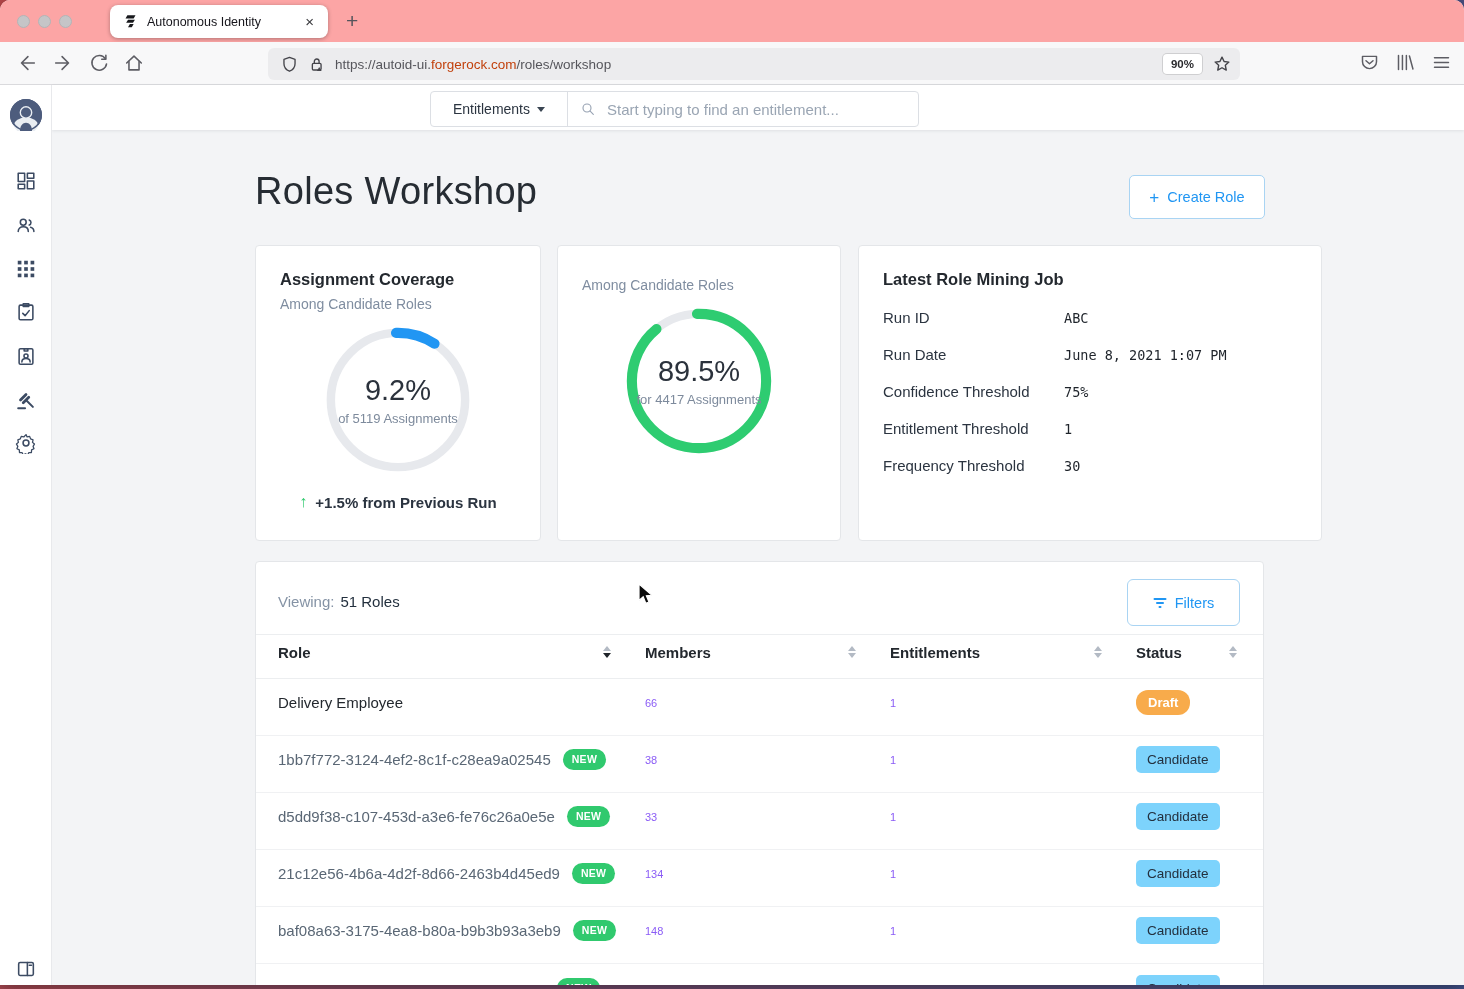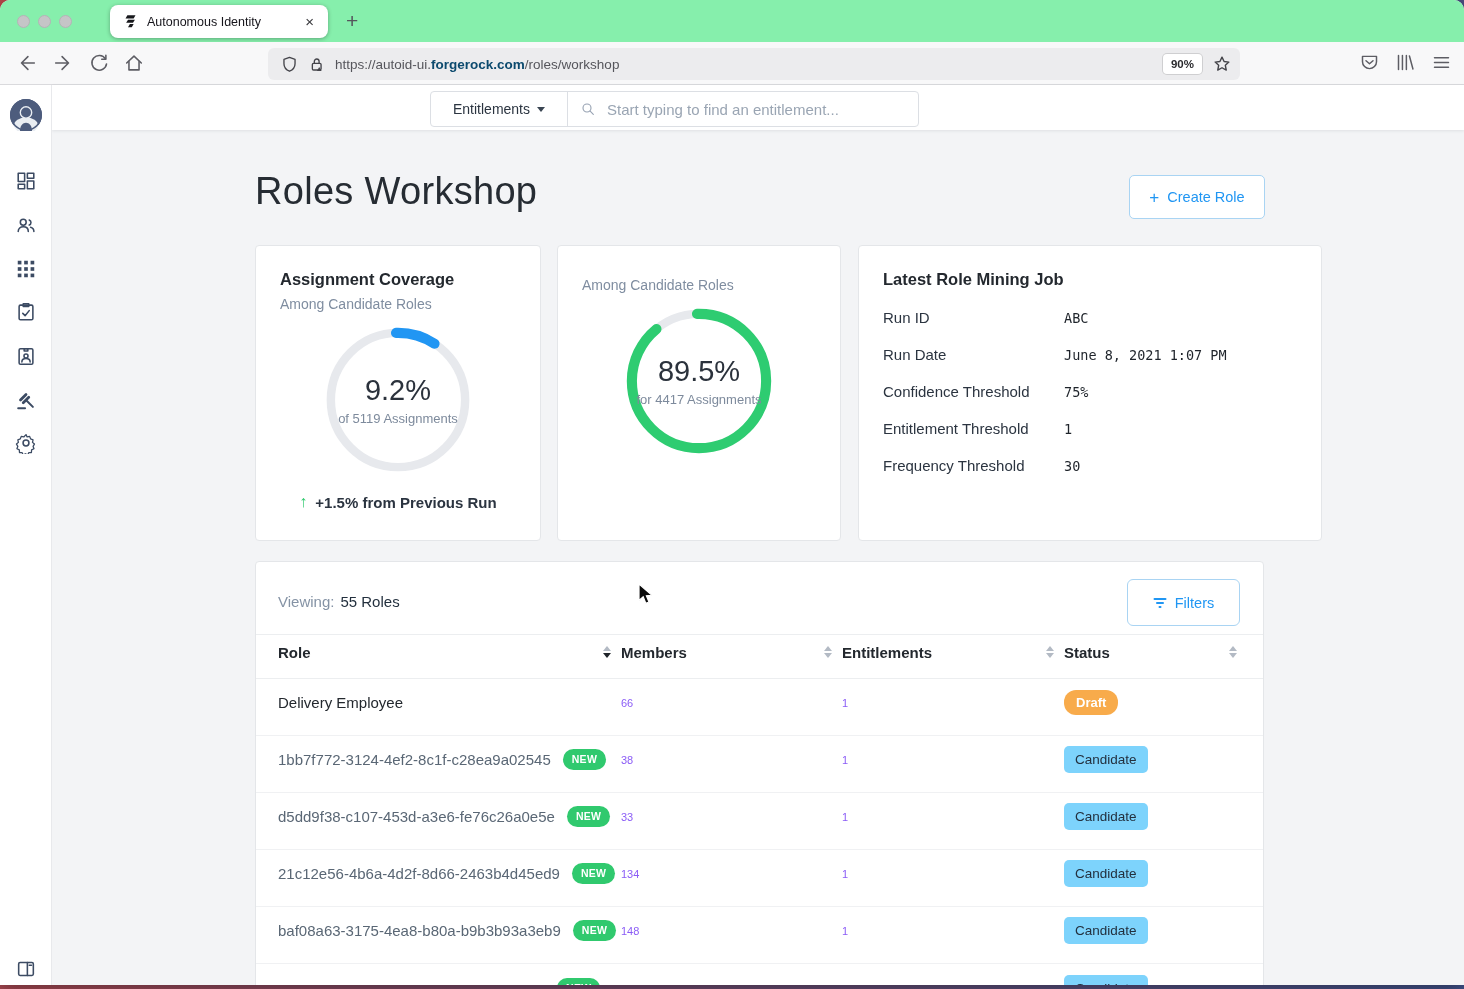--- a/index.html
+++ b/index.html
@@ -5,41 +5,41 @@
   html,body{margin:0;padding:0;background:#6b6b70;}
   *{box-sizing:border-box;}
   .screen{position:relative;width:1464px;height:989px;overflow:hidden;
     font-family:"Liberation Sans",sans-serif;color:#23282e;
     background:linear-gradient(100deg,#b8474a 0%,#7a4660 35%,#3f4f86 100%);}
   
   .window{position:absolute;left:0;top:0;width:1464px;height:985px;
     border-radius:10px 10px 0 0;overflow:hidden;background:#f3f4f6;
     box-shadow:0 4px 18px rgba(0,0,0,.35);}
   
-  .tabbar{position:absolute;left:0;top:0;width:100%;height:42px;background:#86efac;}
+  .tabbar{position:absolute;left:0;top:0;width:100%;height:42px;background:#fca5a5;}
   .traffic{position:absolute;top:15px;width:13px;height:13px;border-radius:50%;
     background:#c5c5c7;border:1px solid #b4b4b6;}
   .t1{left:17px}.t2{left:38px}.t3{left:59px}
   .tab{position:absolute;left:110px;top:5px;width:218px;height:33px;background:#fff;
     border-radius:8px;box-shadow:0 1px 4px rgba(0,0,0,.3);display:flex;align-items:center;
     padding:0 10px 0 13px;}
   .tab-logo{width:15px;height:15px;flex:0 0 auto;}
   .tab-title{font-size:12.5px;color:#15141a;margin-left:9px;flex:1;white-space:nowrap;
     overflow:hidden;}
   .tab-close{font-size:15px;color:#3a3a3e;line-height:1;cursor:default;padding:2px 4px;}
   .newtab{position:absolute;left:340px;top:7px;font-size:21px;color:#55555c;font-weight:300;
     padding:2px 6px;}
   
   .toolbar{position:absolute;left:0;top:42px;width:100%;height:43px;background:#f8f8f9;
     border-bottom:1px solid #dadadd;}
   .navic{position:absolute;top:52px;color:#5d5d64;}
   .urlbar{position:absolute;left:268px;top:48px;width:972px;height:32px;background:#ececee;
     border-radius:6px;display:flex;align-items:center;padding:0 8px 0 12px;}
   .url-text{font-size:13.5px;color:#55555b;margin-left:8px;flex:1;white-space:nowrap;}
-  .url-domain{color:#0c4a6e;font-weight:700;}
+  .url-domain{color:#c2410c;font-weight:400;}
   .zoom-badge{background:#fff;border-radius:4px;box-shadow:0 0 0 1px rgba(0,0,0,.12);
     font-size:11.5px;font-weight:700;color:#2a2a2e;padding:4px 8px;margin-right:10px;}
   
   .app-sidebar{position:absolute;left:0;top:85px;width:52px;height:900px;background:#fff;
     border-right:1px solid #e8e9ec;z-index:5;}
   .avatar{position:absolute;left:10px;top:14px;width:32px;height:32px;}
   .side-ic{position:absolute;left:15px;width:22px;height:22px;color:#3c4b63;}
   .app-topbar{position:absolute;left:52px;top:85px;width:1412px;height:45px;background:#fff;
     box-shadow:0 1px 3px rgba(46,62,72,.10);z-index:4;}
   .scope-search{position:absolute;left:378px;top:6px;width:489px;height:36px;background:#fff;
@@ -87,21 +87,21 @@
   .table-head{position:relative;height:72px;}
   .viewing{position:absolute;left:22px;top:31px;font-size:15px;}
   .viewing .vl{color:#8593a5;}
   .viewing .vv{color:#23303e;margin-left:6px;}
   .filters-btn{position:absolute;right:23px;top:17px;width:113px;height:47px;border-radius:6px;}
   .funnel{display:inline-block;width:14px;height:12px;position:relative;}
   .funnel span{position:absolute;left:50%;transform:translateX(-50%);height:2px;
     background:var(--accent);border-radius:1px;}
   .funnel .f1{top:1px;width:13px;}.funnel .f2{top:5px;width:8px;}.funnel .f3{top:9px;width:3px;}
   .thead-row,.trow{display:grid;grid-template-columns:343px 221px 222px 1fr;
-    padding:0 16px 9px 22px;align-items:center;}
+    padding:0 16px 9px 22px;align-items:center;gap:24px;}
   .thead-row{height:45px;border-top:1px solid #eceef0;border-bottom:1px solid #eceef0;}
   .thcell{display:flex;align-items:center;justify-content:space-between;padding-right:10px;
     font-size:15px;font-weight:700;color:#23282e;cursor:pointer;}
   .sorter{display:flex;flex-direction:column;gap:2px;align-items:center;}
   .tri{width:0;height:0;border-left:4.5px solid transparent;border-right:4.5px solid transparent;}
   .tri.up{border-bottom:5.5px solid #b3bac4;}
   .tri.down{border-top:5.5px solid #b3bac4;}
   .sorted-desc .tri.down{border-top-color:#1f2429;}
   .trow{height:57px;border-bottom:1px solid #f0f1f3;}
   .role-cell{display:flex;align-items:center;}
@@ -326,21 +326,21 @@
           </div>
         <div class="kv">
             <span class="k">Frequency Threshold</span>
             <span class="v">30</span>
           </div>
       </div>
 
       <div class="table-card">
         <div class="table-head">
           <div class="viewing">
-            <span class="vl">Viewing:</span><span class="vv">55 Roles</span>
+            <span class="vl">Viewing:</span><span class="vv">51 Roles</span>
           </div>
           <button class="btn-outline filters-btn">
             <span class="funnel">
                 <span class="f1"></span>
                 <span class="f2"></span>
                 <span class="f3"></span>
               </span>
             <span>Filters</span>
           </button>
         </div>

